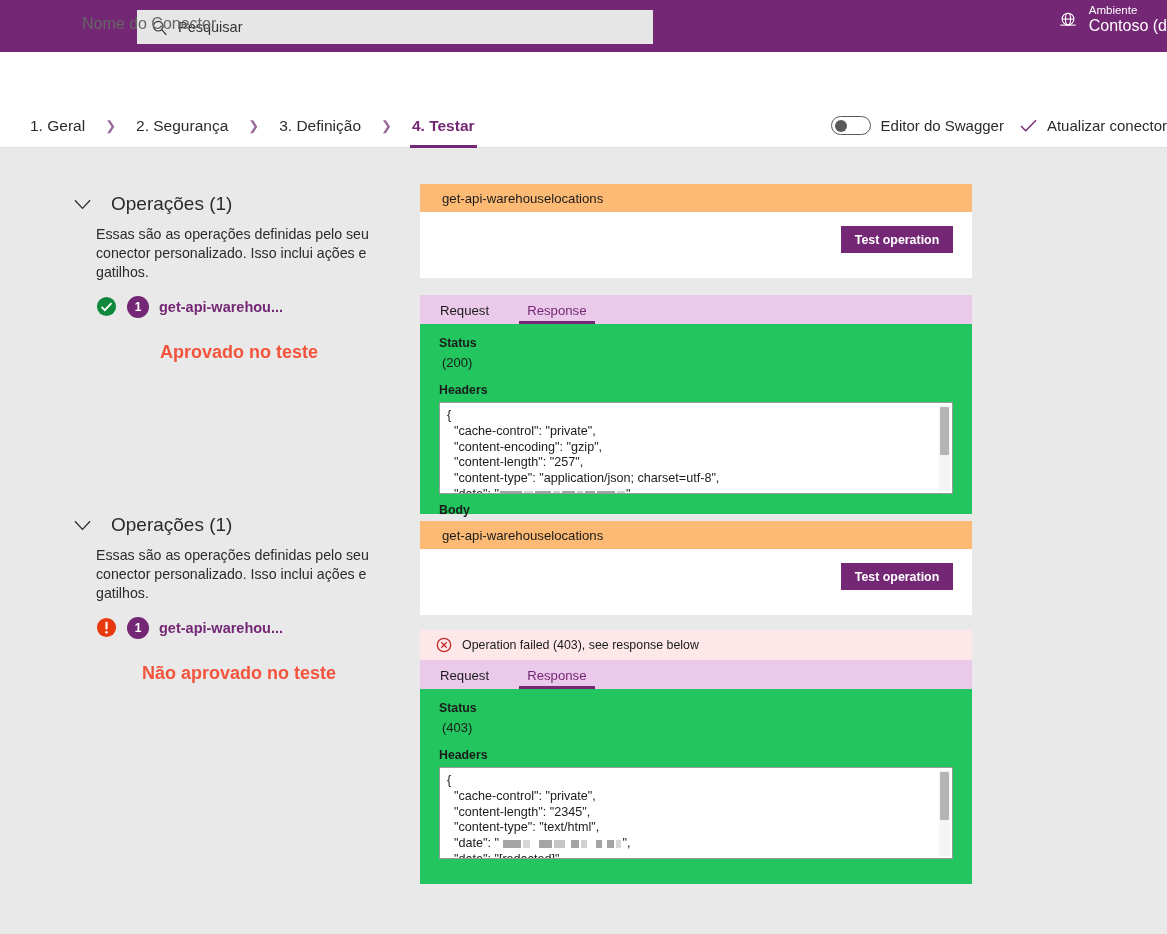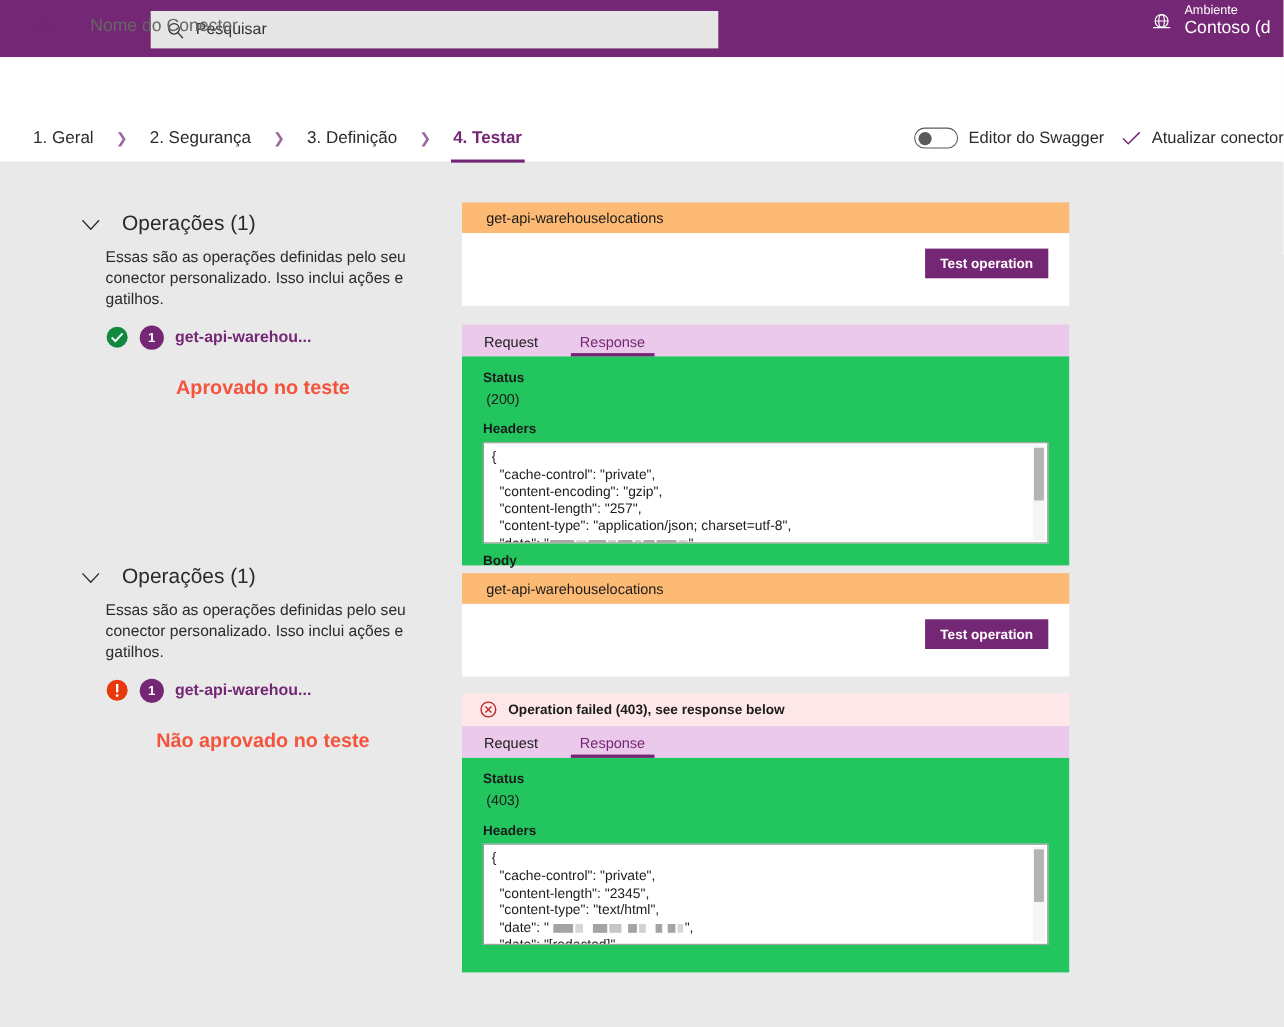--- a/index.html
+++ b/index.html
@@ -40,21 +40,21 @@
     gap: 10px;
   }
   .search-icon { width: 17px; height: 17px; display:block; }
   .search-placeholder {
     font-size: 14.5px;
     color: #333333;
     line-height: 1;
   }
   .env-block {
     position: absolute;
-    right: 12px;
+    right: 0px;
     top: 4px;
     display: flex;
     align-items: center;
     gap: 10px;
   }
   .globe-icon { width: 22px; height: 22px; display:block; }
   .env-text { display: flex; flex-direction: column; line-height: 1.15; }
   .env-label { font-size: 11.5px; color: #ffffff; }
   .env-value { font-size: 16px; color: #ffffff; white-space: nowrap; }
 
@@ -276,21 +276,20 @@
 
   .err-banner {
     background: #fde7e9;
     height: 30px;
     display: flex;
     align-items: center;
     gap: 10px;
     padding-left: 16px;
     font-size: 12.4px;
     color: #1b1b1b;
-    font-weight: bold;
   }
   .err-icon { width: 16px; height: 16px; display:block; flex:none; }
 
   .resp-body {
     background: #22c55e;
     padding: 12px 19px 0 19px;
   }
   .fld-label {
     font-size: 12.3px;
     font-weight: bold;

